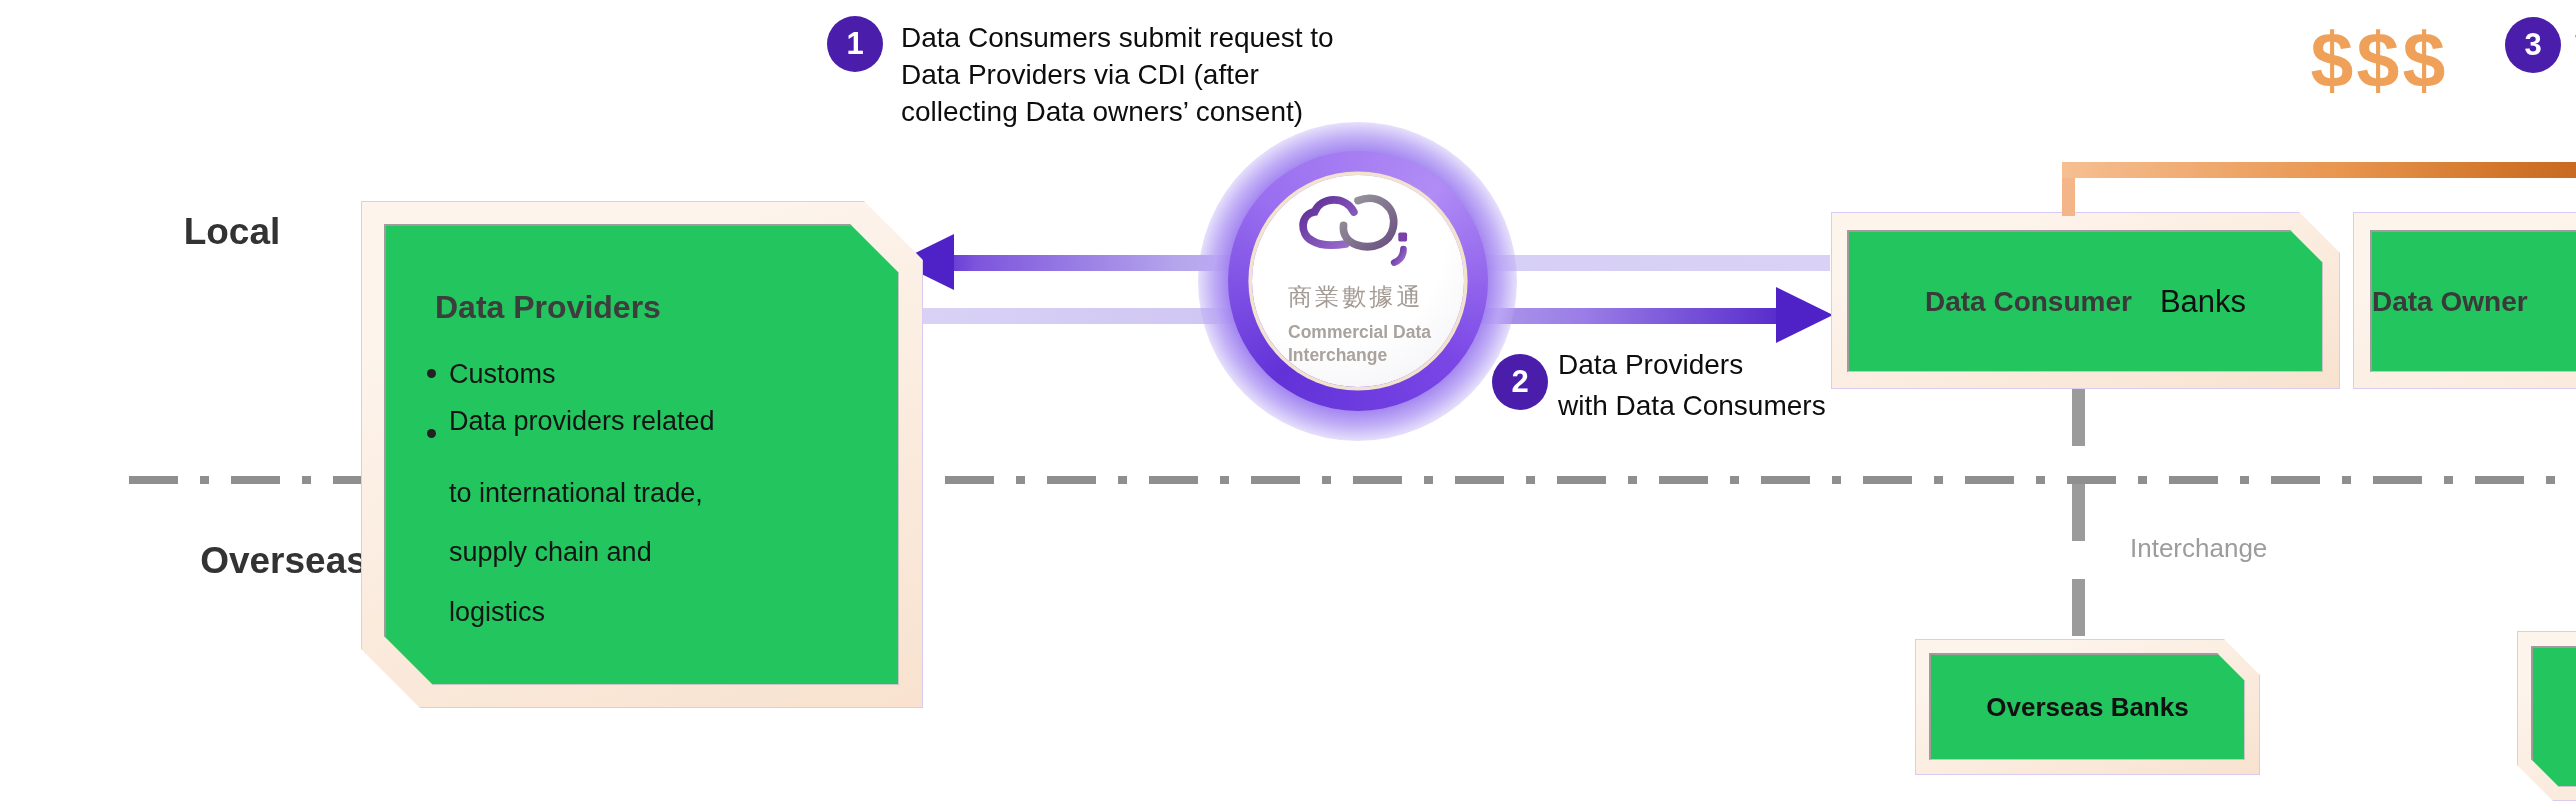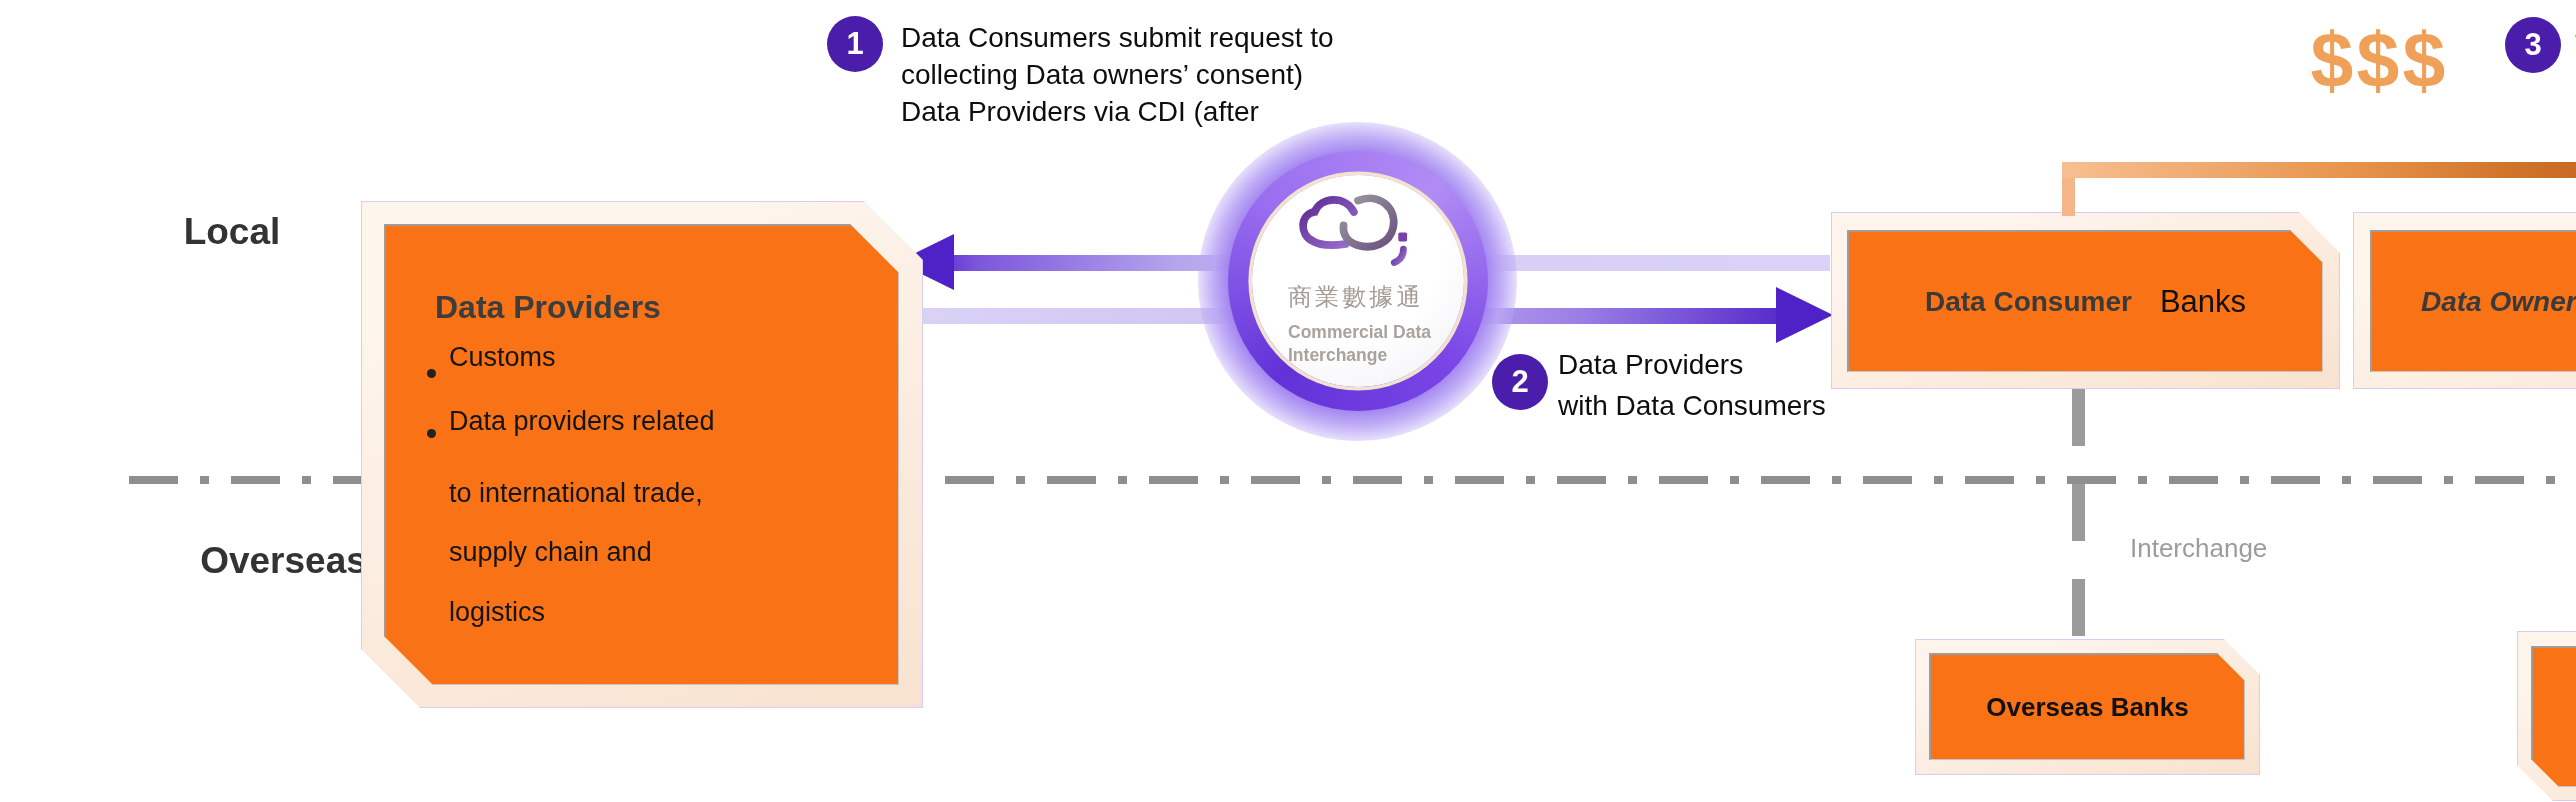--- a/index.html
+++ b/index.html
@@ -29,42 +29,42 @@
   .head-right{left:1776px;top:287px;width:0;height:0;z-index:2;
     border-top:28px solid transparent;border-bottom:28px solid transparent;border-left:57px solid #4f22c8;}
 
   
   .o-riser{left:2062px;top:164px;width:13.4px;height:52px;background:#f4b688;z-index:5;}
   .o-hbar{left:2062px;top:162px;width:625px;height:15.5px;z-index:5;
     background:linear-gradient(90deg,#f6bf92,#e8954e 45%,#d2762c 70%,#bb5a14 100%);}
 
   
   .peach{background:linear-gradient(160deg,#fdf4ec 20%,#f8e2cf 100%);border:1.5px solid #d9cbf2;z-index:3;box-sizing:border-box;}
-  .panel{background:#f97316;border-top:2.1px solid #a09c9c;border-left:2.1px solid #a09c9c;
+  .panel{background:#22c55e;border-top:2.1px solid #a09c9c;border-left:2.1px solid #a09c9c;
          border-right:1.5px solid #c9c5c5;border-bottom:1.5px solid #c9c5c5;z-index:4;box-sizing:border-box;}
   .cut-tr-115{clip-path:polygon(0 0,calc(100% - 59px) 0,100% 59px,100% 100%,59px 100%,0 calc(100% - 59px));}
   .cut-tr-95{clip-path:polygon(0 0,calc(100% - 49px) 0,100% 49px,100% 100%,49px 100%,0 calc(100% - 49px));}
   .cut-tr-80{clip-path:polygon(0 0,calc(100% - 41px) 0,100% 41px,100% 100%,0 100%);}
   .cut-tr-65{clip-path:polygon(0 0,calc(100% - 33px) 0,100% 33px,100% 100%,0 100%);}
   .cut-br-80{clip-path:polygon(0 0,100% 0,100% calc(100% - 41px),calc(100% - 41px) 100%,0 100%);}
   .cut-br-65{clip-path:polygon(0 0,100% 0,100% calc(100% - 33px),calc(100% - 33px) 100%,0 100%);}
   .cut-tr-70{clip-path:polygon(0 0,calc(100% - 36px) 0,100% 36px,100% 100%,0 100%);}
   .cut-tr-55{clip-path:polygon(0 0,calc(100% - 28px) 0,100% 28px,100% 100%,0 100%);}
   .cut-bl-70{clip-path:polygon(0 0,100% 0,100% 100%,36px 100%,0 calc(100% - 36px));}
   .cut-bl-55{clip-path:polygon(0 0,100% 0,100% 100%,28px 100%,0 calc(100% - 28px));}
 
   .prov-title{left:435px;top:289px;font-size:32px;font-weight:700;color:#3d3d3d;z-index:5;}
   .bullet-dot{width:9.3px;height:9.3px;border-radius:50%;background:#222;z-index:5;}
   .bullet-text{font-size:27px;color:#151515;z-index:5;}
 
   .pair-row{display:flex;align-items:center;justify-content:center;height:100%;gap:28px;}
   .pair-label{font-size:28px;font-weight:700;color:#3a3a3a;white-space:nowrap;}
   .pair-value{font-size:31px;color:#111;white-space:nowrap;}
   .owner-row{display:flex;align-items:center;height:100%;}
-  .owner-label{font-size:28px;font-weight:700;color:#3a3a3a;padding-left:49px;white-space:nowrap;font-style:italic;}
+  .owner-label{font-size:28px;font-weight:700;color:#3a3a3a;white-space:nowrap;}
   .owner-value{flex:1;text-align:center;font-size:27px;color:#111;line-height:39px;}
   .ov-label{display:flex;align-items:center;justify-content:center;height:100%;
             font-size:26px;color:#111;text-align:center;line-height:40px;font-weight:bold;}
 
   
   .cdi-glow{left:1198px;top:122px;width:319px;height:319px;border-radius:50%;z-index:4;
     background:radial-gradient(circle,rgba(150,116,240,0) 36%,rgba(152,118,242,.55) 45%,#9a79ee 55%,rgba(186,166,245,.9) 64%,rgba(200,185,248,0) 75%);}
   .cdi-ring{left:1228px;top:151px;width:260px;height:260px;border-radius:50%;z-index:4;
     background:conic-gradient(from 220deg,#6232d8,#9a6ef0 25%,#b18cf5 50%,#7a46e6 75%,#6232d8);}
   .cdi-white{left:1252px;top:175px;width:212px;height:212px;border-radius:50%;z-index:4;
@@ -104,21 +104,21 @@
   <div class="abs band band-b"></div>
   <div class="abs head-right"></div>
 
   <div class="abs o-riser"></div>
   <div class="abs o-hbar"></div>
 
   <div class="abs peach cut-tr-115" style="left:361px;top:201px;width:562px;height:507px;"></div>
   <div class="abs panel cut-tr-95" style="left:384px;top:224px;width:515px;height:461px;"></div>
   <div class="abs prov-title">Data Providers</div>
   <div class="abs bullet-dot" style="left:427px;top:369px;"></div>
-  <div class="abs bullet-text" style="left:449px;top:342px;">Customs</div>
+  <div class="abs bullet-text" style="left:449px;top:359px;">Customs</div>
   <div class="abs bullet-dot" style="left:427px;top:429px;"></div>
   <div class="abs bullet-text" style="left:449px;top:406px;">Data providers related</div>
   <div class="abs bullet-text" style="left:449px;top:478px;">to international trade,</div>
   <div class="abs bullet-text" style="left:449px;top:537px;">supply chain and</div>
   <div class="abs bullet-text" style="left:449px;top:597px;">logistics</div>
 
   <div class="abs peach cut-tr-80" style="left:1831px;top:212px;width:509px;height:177px;"></div>
   <div class="abs panel cut-tr-65" style="left:1847px;top:230px;width:476px;height:142px;">
     <div class="pair-row">
       <span class="pair-label">Data Consumer</span>
@@ -170,22 +170,22 @@
   </svg>
   <div class="abs cdi-text">
     <div class="cdi-zh">商業數據通</div>
     <div class="cdi-en">Commercial Data</div>
     <div class="cdi-en">Interchange</div>
   </div>
 
   <div class="abs badge" style="left:827px;top:16px;">1</div>
   <div class="abs step-text" style="left:901px;top:18.5px;line-height:37px;">
     <div><span>Data Consumers submit </span><span class="bold">request</span><span> to</span></div>
+    <div>Data Providers via CDI (after</div>
     <div><span>collecting </span><span class="bold">Data owners’</span><span> consent)</span></div>
-    <div>Data Providers via CDI (after</div>
   </div>
 
   <div class="abs badge" style="left:1492px;top:354px;">2</div>
   <div class="abs step-text" style="left:1558px;top:344px;line-height:41px;">
     <div>Data Providers</div>
     <div>with Data Consumers</div>
   </div>
 
   <div class="abs money">$$$</div>
   <div class="abs badge" style="left:2505px;top:16.5px;">3</div>

